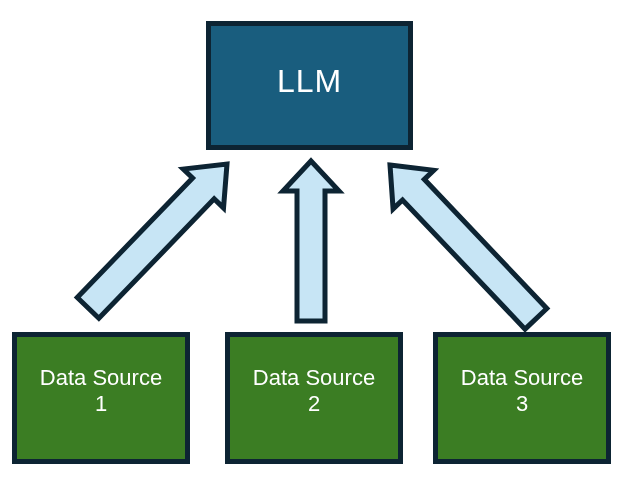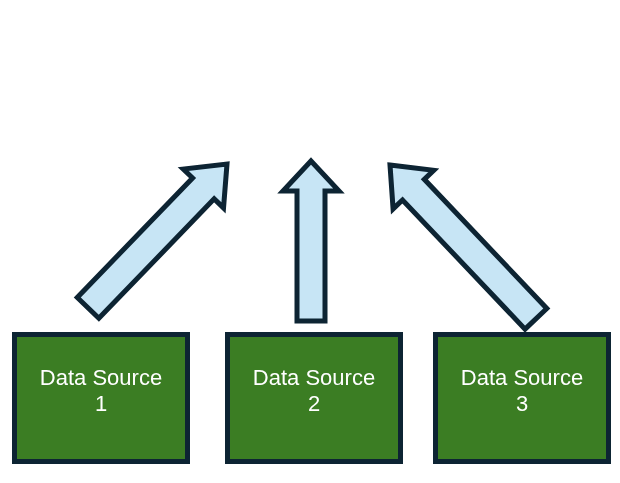--- a/index.html
+++ b/index.html
@@ -65,20 +65,23 @@
 
     <g transform="translate(311,161)">
       <path class="arrow-shape" d="M0 0 L28 30 L14 30 L14 160 L-14 160 L-14 30 L-28 30 Z" fill="#c7e5f5"></path>
     </g>
 
     <g transform="translate(390,165) rotate(-43.5)">
       <path class="arrow-shape" d="M0 0 L28 34 L15 34 L15 212 L-15 212 L-15 34 L-28 34 Z" fill="#c7e5f5"></path>
     </g>
   </svg>
 
+  <div class="box llm-box">
+    <span>LLM</span>
+  </div>
 
   <div class="box source-box source-1">
     <span>Data Source</span>
     <span>1</span>
   </div>
 
   <div class="box source-box source-2">
     <span>Data Source</span>
     <span>2</span>
   </div>

